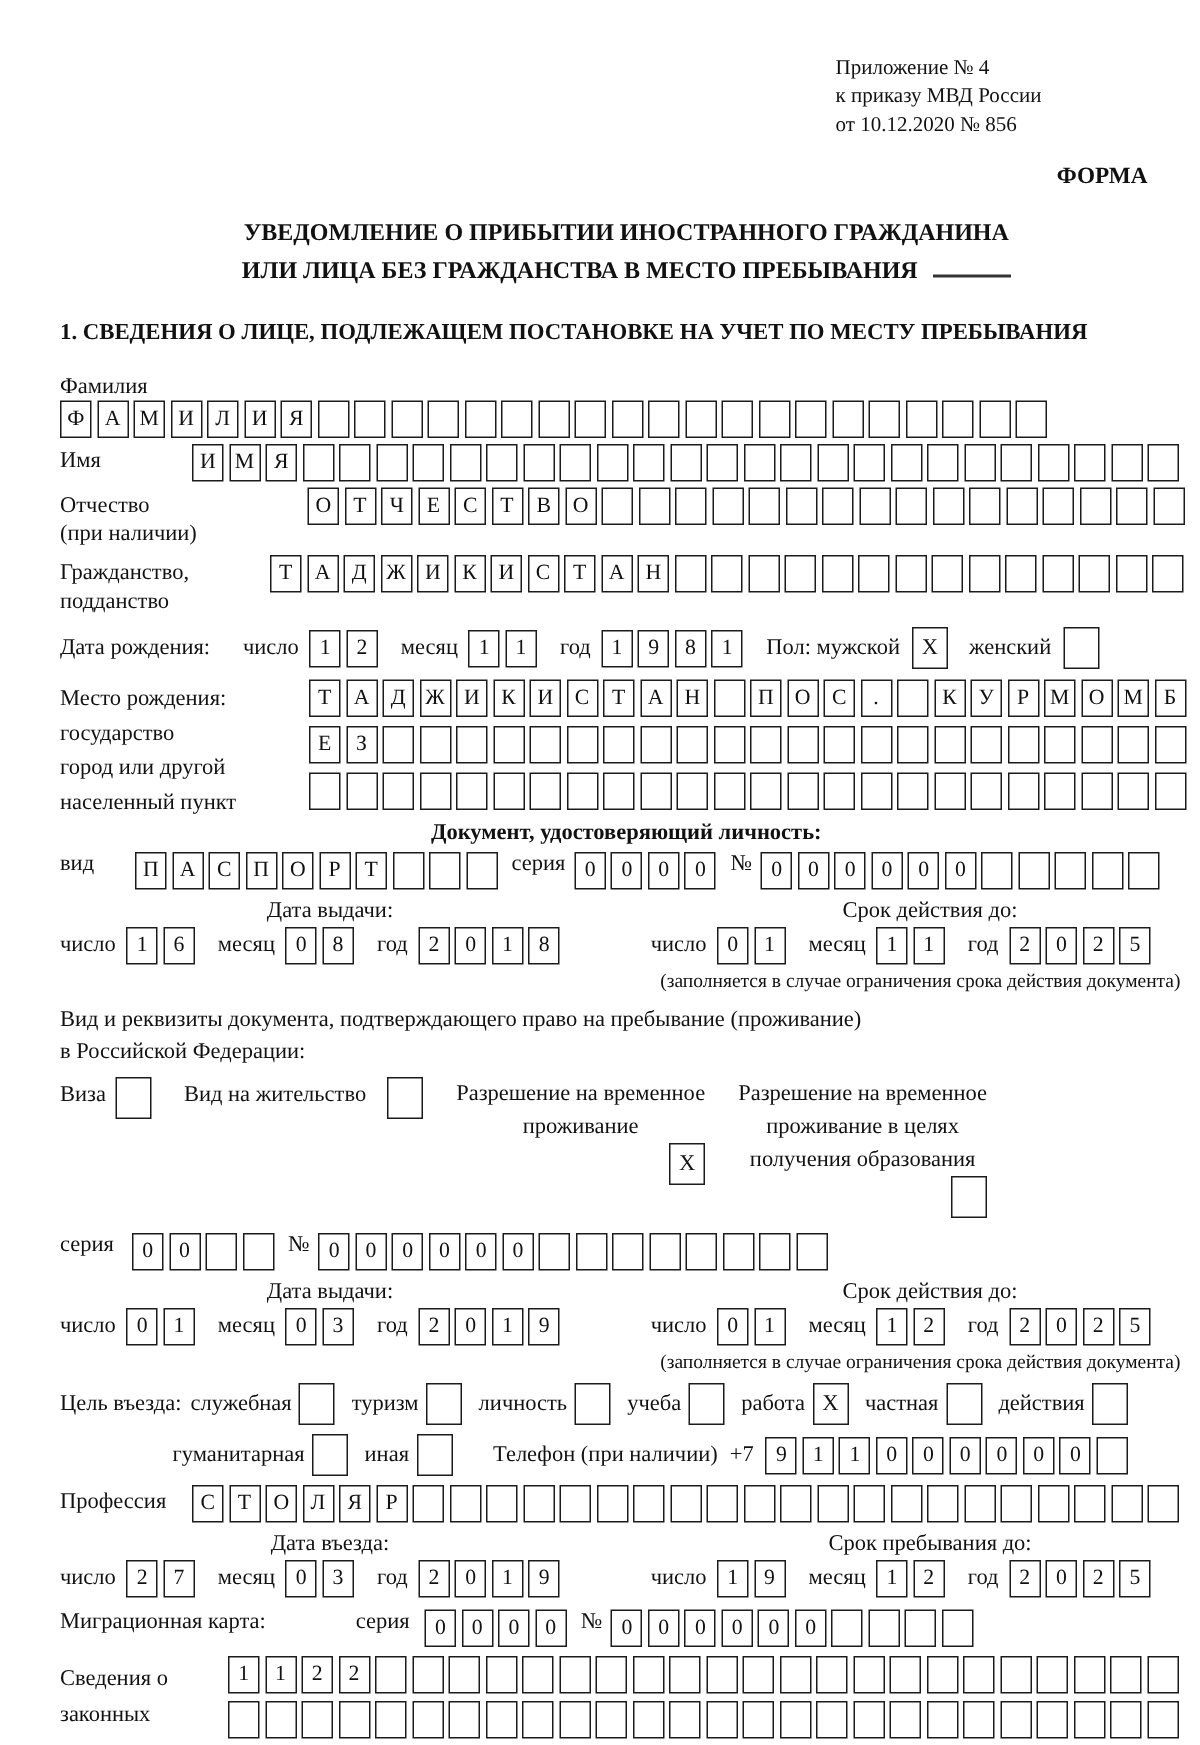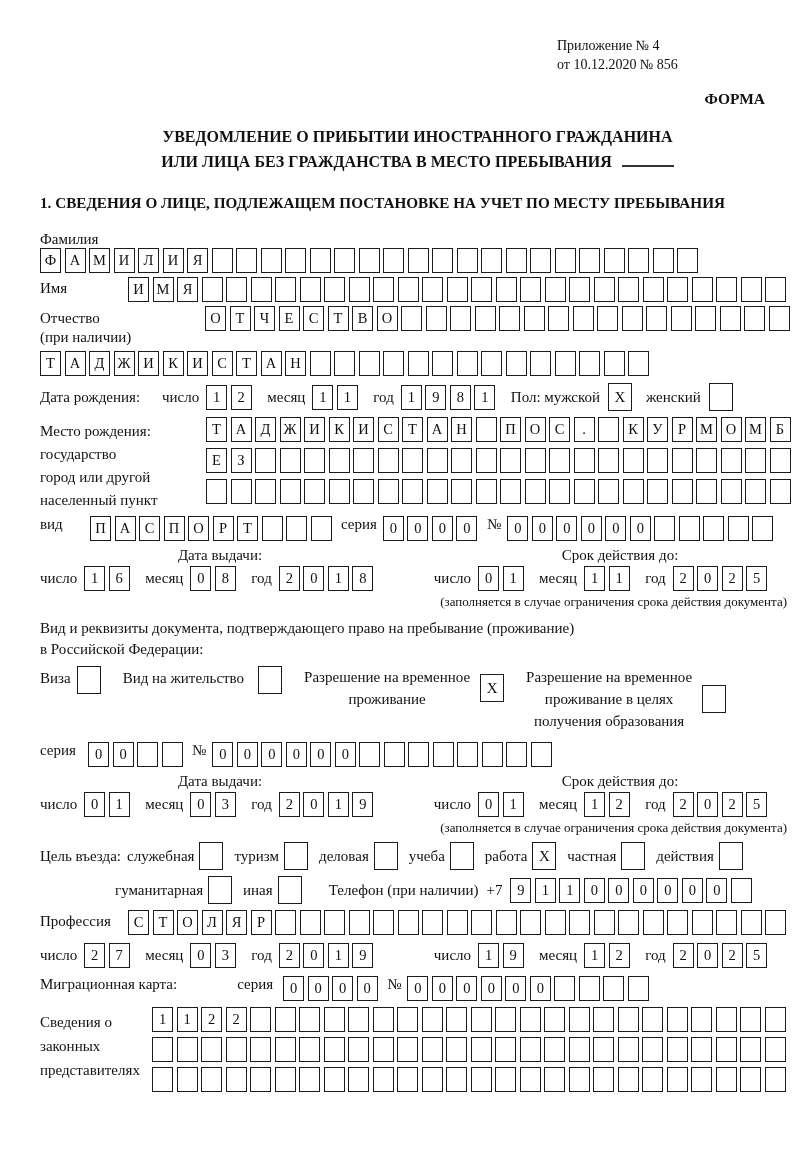--- a/index.html
+++ b/index.html
@@ -55,21 +55,21 @@
   .daterow{display:flex;margin-top:2px;}
   .dg-right{margin-left:57px;}
   .note-right{text-align:right;font-size:13px;margin-top:3px;padding-right:8px;}
 
   .intro{margin-top:8px;line-height:21px;}
 
   
   .res-opts{display:flex;align-items:flex-start;margin-top:6px;}
   .res-opts .optlabel{padding-top:4px;}
   .res-opts .chk{margin-left:6px;}
-  .opt-multi{display:flex;align-items:center;margin-left:22px;}
+  .opt-multi{display:flex;align-items:flex-end;margin-left:22px;flex-direction:column;}
   .opt-multi .lines{text-align:center;line-height:22px;}
   .opt-multi .chk{margin-left:10px;}
   .ml{margin-left:22px;}
 
   
   .optrow{display:inline-flex;align-items:center;}
   .optrow .opt{display:inline-flex;align-items:center;margin-right:11px;}
   .optrow .optlabel{margin-right:5px;}
   .purpose-row{display:flex;align-items:center;margin-top:6px;}
   .purpose-label{margin-right:6px;}
@@ -84,20 +84,21 @@
   .reps-label div{line-height:24px;}
   .reps-cells .cells{margin-bottom:5px;}
 </style>
 </head>
 <body>
 
 <div class="page">
 
   <div class="annex">
     <div>Приложение № 4</div>
+    <div>к приказу МВД России</div>
     <div>от 10.12.2020 № 856</div>
   </div>
 
   <div class="forma">ФОРМА</div>
 
   <div class="title">
     <div>УВЕДОМЛЕНИЕ О ПРИБЫТИИ ИНОСТРАННОГО ГРАЖДАНИНА</div>
     <div>
       <span>ИЛИ ЛИЦА БЕЗ ГРАЖДАНСТВА В МЕСТО ПРЕБЫВАНИЯ</span><span class="uline"></span>
     </div>
@@ -198,20 +199,24 @@
         <span class="cell"></span>
         <span class="cell"></span>
         <span class="cell"></span>
         <span class="cell"></span>
         <span class="cell"></span>
         <span class="cell"></span>
       </div>
   </div>
 
   <div class="frow">
+    <div class="flabel two-line" style="width:140px;">
+      <div>Гражданство,</div>
+      <div>подданство</div>
+    </div>
     <div class="cells">
         <span class="cell">Т</span>
         <span class="cell">А</span>
         <span class="cell">Д</span>
         <span class="cell">Ж</span>
         <span class="cell">И</span>
         <span class="cell">К</span>
         <span class="cell">И</span>
         <span class="cell">С</span>
         <span class="cell">Т</span>
@@ -254,21 +259,21 @@
           <span class="cell">8</span>
           <span class="cell">1</span>
         </span>
       </span>
     <span class="sexlabel" style="margin-left:12px;">Пол: мужской</span>
     <span class="chk">X</span>
     <span class="sexlabel" style="margin-left:14px;">женский</span>
     <span class="chk"></span>
   </div>
 
-  <div class="frow" style="margin-top:6px;">
+  <div class="frow" style="margin-top:6px;align-items:center;">
     <div class="flabel bp-label" style="width:166px;">
       <div>Место рождения:</div>
       <div>государство</div>
       <div>город или другой</div>
       <div>населенный пункт</div>
     </div>
     <div class="bp-cells">
       <div class="cells">
           <span class="cell">Т</span>
           <span class="cell">А</span>
@@ -343,20 +348,21 @@
           <span class="cell"></span>
           <span class="cell"></span>
           <span class="cell"></span>
           <span class="cell"></span>
           <span class="cell"></span>
           <span class="cell"></span>
         </div>
     </div>
   </div>
 
+  <div class="doc-heading" style="margin-top:0;">Документ, удостоверяющий личность:</div>
 
   <div class="midrow">
     <span style="width:50px;">вид</span>
     <span class="cells">
         <span class="cell">П</span>
         <span class="cell">А</span>
         <span class="cell">С</span>
         <span class="cell">П</span>
         <span class="cell">О</span>
         <span class="cell">Р</span>
@@ -539,21 +545,21 @@
     <span class="optrow">
         <span class="opt">
           <span class="optlabel">служебная</span>
           <span class="chk"></span>
         </span>
         <span class="opt">
           <span class="optlabel">туризм</span>
           <span class="chk"></span>
         </span>
         <span class="opt">
-          <span class="optlabel">деловая</span>
+          <span class="optlabel">личность</span>
           <span class="chk"></span>
         </span>
         <span class="opt">
           <span class="optlabel">учеба</span>
           <span class="chk"></span>
         </span>
         <span class="opt">
           <span class="optlabel">работа</span>
           <span class="chk">X</span>
         </span>
@@ -621,20 +627,22 @@
         <span class="cell"></span>
         <span class="cell"></span>
         <span class="cell"></span>
         <span class="cell"></span>
         <span class="cell"></span>
         <span class="cell"></span>
       </div>
   </div>
 
   <div class="dateheads">
+    <div class="dh-left">Дата въезда:</div>
+    <div class="dh-right">Срок пребывания до:</div>
   </div>
   <div class="daterow">
     <span class="dategroup">
         <span class="dlabel">число</span>
         <span class="cells inline">
           <span class="cell">2</span>
           <span class="cell">7</span>
         </span>
         <span class="dlabel">месяц</span>
         <span class="cells inline">

